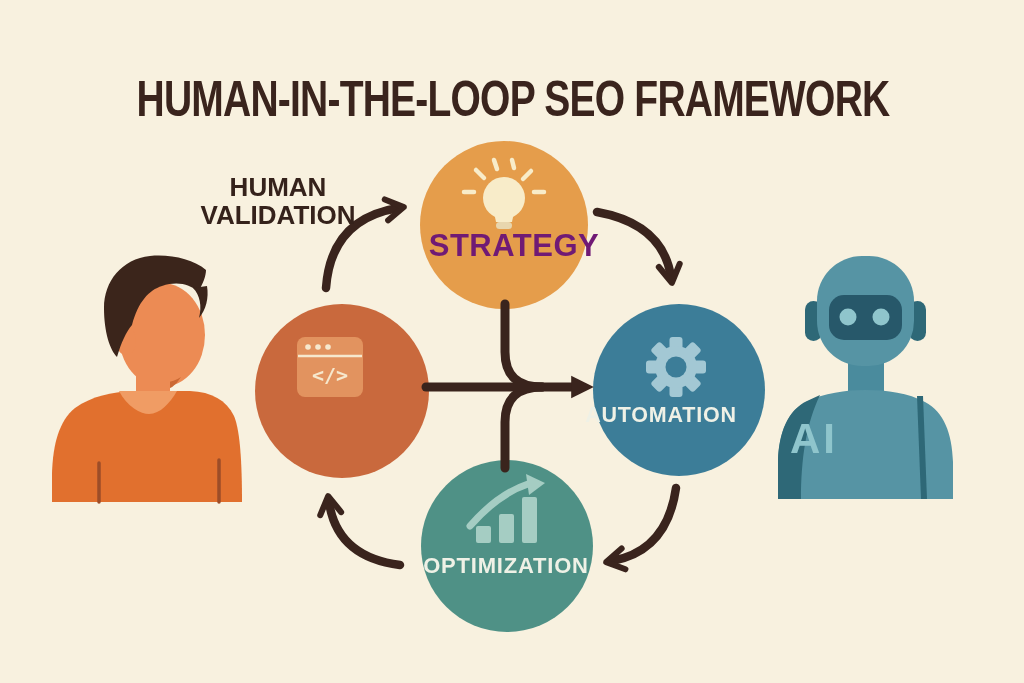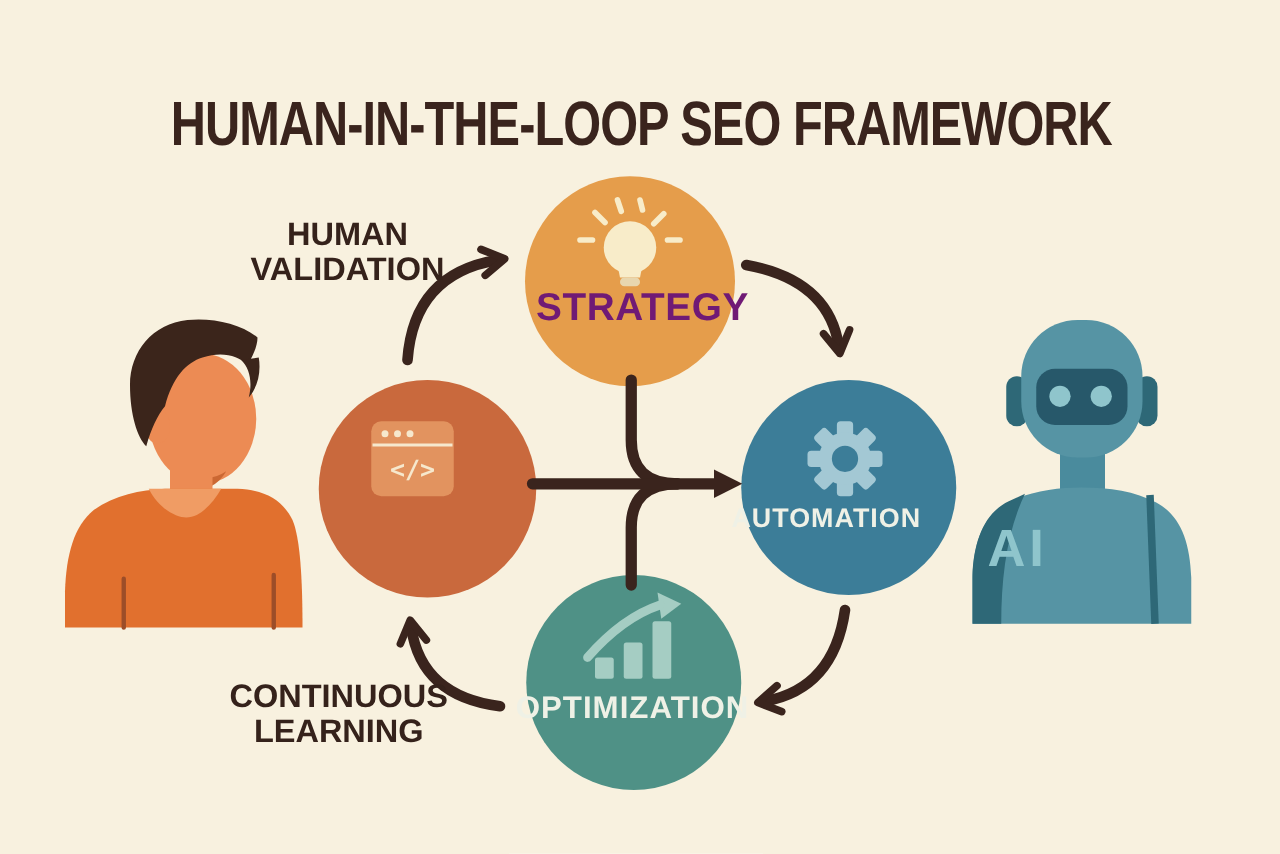--- a/index.html
+++ b/index.html
@@ -23,21 +23,21 @@
     font-size:26px;font-weight:bold;color:#35221B;line-height:1.08;
     letter-spacing:0px;
   }
   .lbl-human-validation{left:278px;top:201px;}
   .lbl-model-refinement{left:720px;top:201px;}
   .lbl-continuous-learning{left:271px;top:571px;}
   .node-label{font-weight:bold;line-height:1.12;letter-spacing:0.5px;}
   .lbl-strategy{left:514px;top:246px;font-size:31px;color:#701a75;}
   .lbl-data-science{left:337px;top:428px;font-size:21px;color:#F5E9CE;}
   .lbl-automation{left:649px;top:415px;font-size:21.5px;color:#EFF1E6;letter-spacing:0.8px;margin-left:12px;}
-  .lbl-optimization{left:506px;top:566px;font-size:25px;color:#EFF1E6;letter-spacing:0.8px;}
+  .lbl-optimization{left:506px;top:566px;font-size:22px;color:#EFF1E6;letter-spacing:0.8px;}
   .lbl-ai{left:814px;top:439px;font-size:42px;font-weight:bold;color:#8FC5CC;letter-spacing:3px;}
 </style>
 </head>
 <body>
 
 <div class="stage" style="background: rgb(248, 241, 223);">
 
   <svg width="1024" height="683" viewBox="0 0 1024 683">
     <defs>
       <marker id="chev" viewBox="0 0 12 12" refX="7" refY="6" markerWidth="3.3" markerHeight="3.3" orient="auto" markerUnits="strokeWidth">
@@ -142,21 +142,19 @@
       <path d="M676 488 Q667 551 612 561" stroke="#3A241D" stroke-width="8.5" marker-end="url(#chev)"></path>
 
       <path d="M400 565 Q337 557 329 502" stroke="#3A241D" stroke-width="8.5" marker-end="url(#chev)"></path>
     </g>
   </svg>
 
   <div class="txt title">HUMAN-IN-THE-LOOP SEO FRAMEWORK</div>
 
   <div class="txt flow-label lbl-human-validation">HUMAN
 VALIDATION</div>
-  <div class="txt flow-label lbl-continuous-learning">CONTINUOUS
-LEARNING</div>
 
   <div class="txt node-label lbl-strategy">STRATEGY</div>
   <div class="txt node-label lbl-automation">AUTOMATION</div>
   <div class="txt node-label lbl-optimization">OPTIMIZATION</div>
 
   <div class="txt lbl-ai">AI</div>
 </div>
 
 </body></html>

